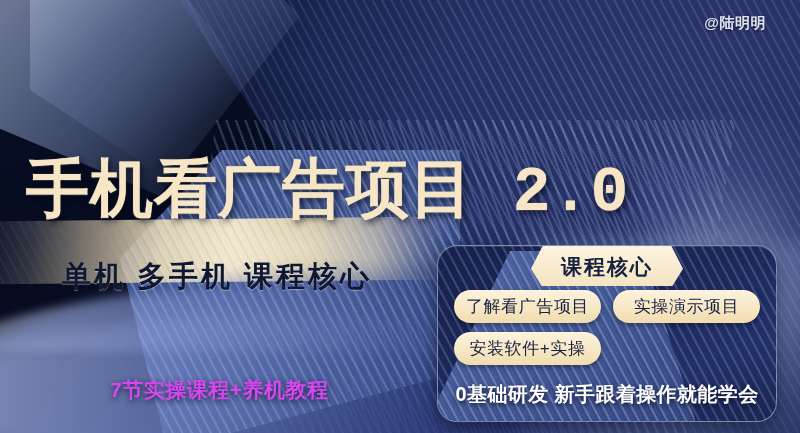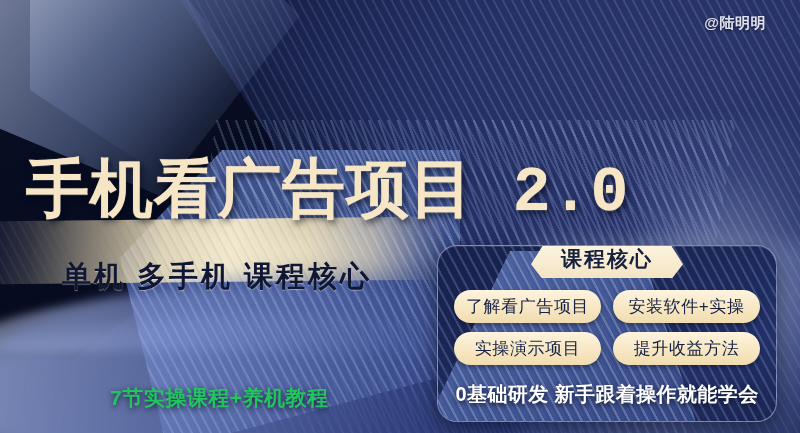--- a/index.html
+++ b/index.html
@@ -225,26 +225,26 @@
     letter-spacing: 3px;
     color: #101733;
     white-space: nowrap;
     font-family: "Liberation Sans", "DejaVu Sans", sans-serif;
     text-shadow: 0 1px 1px rgba(255,255,255,0.38);
   }
 
   .tagline {
     position: absolute;
     left: 110px;
-    top: 384px;
+    top: 376px;
     font-size: 21px;
     line-height: 28px;
     font-weight: 700;
     letter-spacing: .5px;
-    color: #22c55e;
+    color: #d946ef;
     white-space: nowrap;
     font-family: "Liberation Sans", "DejaVu Sans", sans-serif;
     text-shadow: 0 2px 6px rgba(5,10,30,0.75);
   }
 
   
   .core-panel {
     position: absolute;
     left: 437px;
     top: 245px;
@@ -275,21 +275,21 @@
     clip-path: polygon(34% 0%, 78% 0%, 100% 100%, 0% 100%);
     opacity: .85;
   }
 
   .core-header {
     position: absolute;
     left: 50%;
     top: -1px;
     transform: translateX(-50%);
     z-index: 3;
-    padding: 0 30px 6px;
+    padding: 8px 30px 6px;
     background: linear-gradient(180deg, #fdf4e0 0%, #f3e4c2 100%);
     clip-path: polygon(8% 0%, 92% 0%, 100% 58%, 93% 100%, 7% 100%, 0% 58%);
     font-size: 21px;
     line-height: 27px;
     font-weight: 700;
     letter-spacing: 2px;
     color: #16203f;
     white-space: nowrap;
     font-family: "Liberation Sans", "DejaVu Sans", sans-serif;
   }
@@ -361,21 +361,20 @@
   <div class="watermark">@陆明明</div>
   <h1 class="main-title">手机看广告项目 2.0</h1>
   <h2 class="subtitle">单机 多手机 课程核心</h2>
   <div class="tagline">7节实操课程+养机教程</div>
 
   <div class="core-panel">
     <div class="core-header">课程核心</div>
 
     <div class="core-grid">
       <div class="core-pill">了解看广告项目</div>
+      <div class="core-pill">实操演示项目</div>
       <div class="core-pill">安装软件+实操</div>
-      <div class="core-pill">实操演示项目</div>
-      <div class="core-pill">提升收益方法</div>
     </div>
 
     <div class="core-footer">0基础研发 新手跟着操作就能学会</div>
   </div>
 
 </div>
 
 </body></html>

